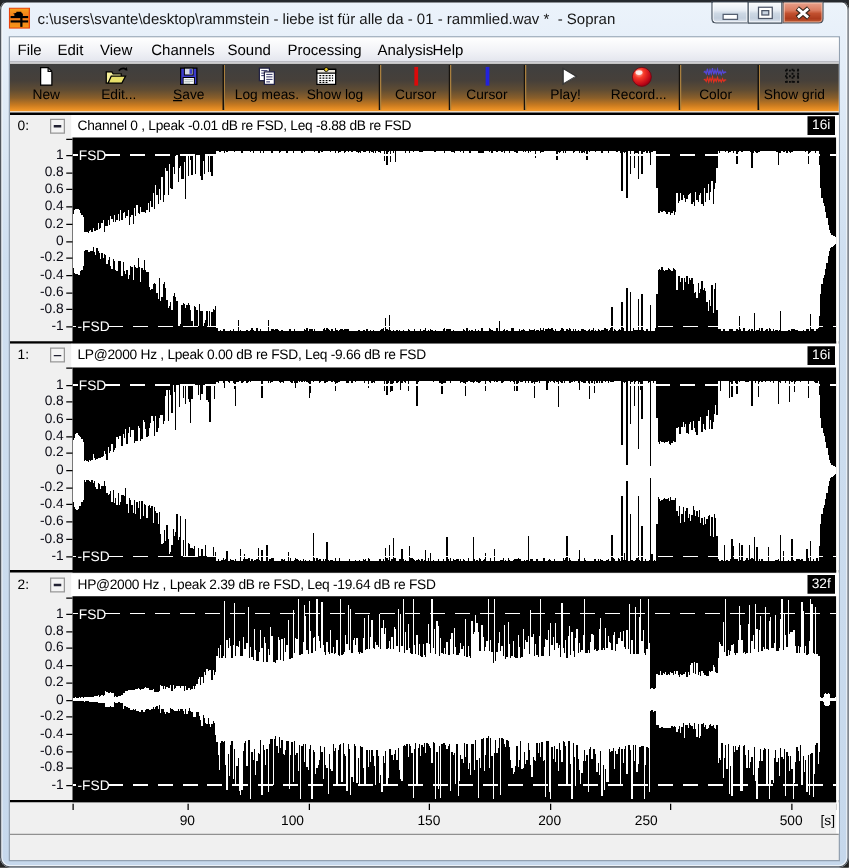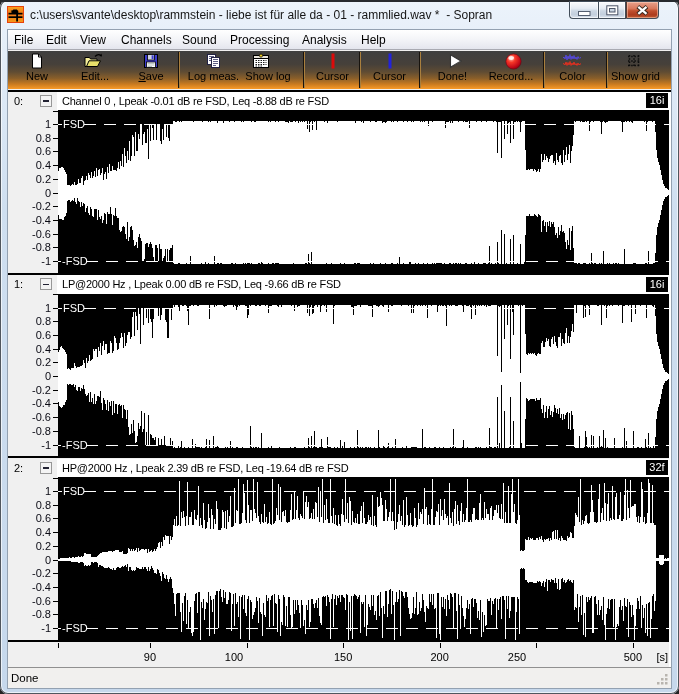--- a/index.html
+++ b/index.html
@@ -83,21 +83,21 @@
   </div>
 <div id="client">
 <div id="menubar">
 <div class="mi" style="left:6px">File</div>
 <div class="mi" style="left:38px">Edit</div>
 <div class="mi" style="left:72px">View</div>
 <div class="mi" style="left:113px">Channels</div>
 <div class="mi" style="left:174px">Sound</div>
 <div class="mi" style="left:222px">Processing</div>
 <div class="mi" style="left:294px">Analysis</div>
-<div class="mi" style="left:353px">Help</div>
+<div class="mi" style="left:338px">Help</div>
 </div>
 <div id="toolbar">
 <div class="sep" style="left:170px"></div>
 <div class="sep" style="left:294.5px"></div>
 <div class="sep" style="left:350.5px"></div>
 <div class="sep" style="left:410.5px"></div>
 <div class="sep" style="left:535px"></div>
 <div class="sep" style="left:597.5px"></div>
 <div class="ticon" style="left:21px"><svg width="16" height="16" viewBox="0 0 16 16">
 <path d="M3.5 1 L9.5 1 L12.5 4 L12.5 15 L3.5 15 Z" fill="#fff" stroke="#000" stroke-width="1"></path>
@@ -160,21 +160,21 @@
 <path d="M3.5 2 L3.5 14.5 M8 2 L8 14.5 M12.5 2 L12.5 14.5"></path>
           </g>
         </svg></div>
 <div class="tlab" style="left:-6px;width:70px">New</div>
 <div class="tlab" style="left:52px;width:70px">Edit...</div>
 <div class="tlab" style="left:108px;width:70px"><span style="text-decoration:underline">S</span>ave</div>
 <div class="tlab" style="left:170.5px;width:70px">Log meas.</div>
 <div class="tlab" style="left:225px;width:70px">Show log</div>
 <div class="tlab" style="left:289.5px;width:70px">Cursor</div>
 <div class="tlab" style="left:346.5px;width:70px">Cursor</div>
-<div class="tlab" style="left:409.5px;width:70px">Done!</div>
+<div class="tlab" style="left:409.5px;width:70px">Play!</div>
 <div class="tlab" style="left:468px;width:70px">Record...</div>
 <div class="tlab" style="left:529.5px;width:70px">Color</div>
 <div class="tlab" style="left:592.5px;width:70px">Show grid</div>
 </div>
 <div id="topline"></div>
 <div class="hdr" style="top:61.5px">
 <div class="hdrw"></div>
 <div class="hnum">0:</div>
       <div class="mbtn"></div>
 <div class="htxt">Channel 0 , Lpeak -0.01 dB re FSD, Leq -8.88 dB re FSD</div>
@@ -317,25 +317,12 @@
 <div class="xlab" style="left:411.7px">200</div>
 <div class="xtick" style="left:528.3px"></div>
 <div class="xlab" style="left:489px">250</div>
 <div class="xtick" style="left:624.9px"></div>
 <div class="xlab" style="left:604.9px">500</div>
 <div class="xtick" style="left:660.5px"></div>
 <div class="xlab" style="left:620px;width:40px;text-align:right">[s]</div>
 </div>
 <div id="rightwhite"></div>
 <div id="statline"></div>
-<div id="statusbar">
-      <div class="txt">Done</div>
-<svg class="grip" width="13" height="13">
-<g fill="#b8b4ae">
-          <rect x="9" y="1" width="2.5" height="2.5"></rect>
-          <rect x="5" y="5" width="2.5" height="2.5"></rect>
-<rect x="9" y="5" width="2.5" height="2.5"></rect>
-          <rect x="1" y="9" width="2.5" height="2.5"></rect>
-<rect x="5" y="9" width="2.5" height="2.5"></rect>
-          <rect x="9" y="9" width="2.5" height="2.5"></rect>
-        </g>
-      </svg>
-</div>
 </div>
 </body></html>

